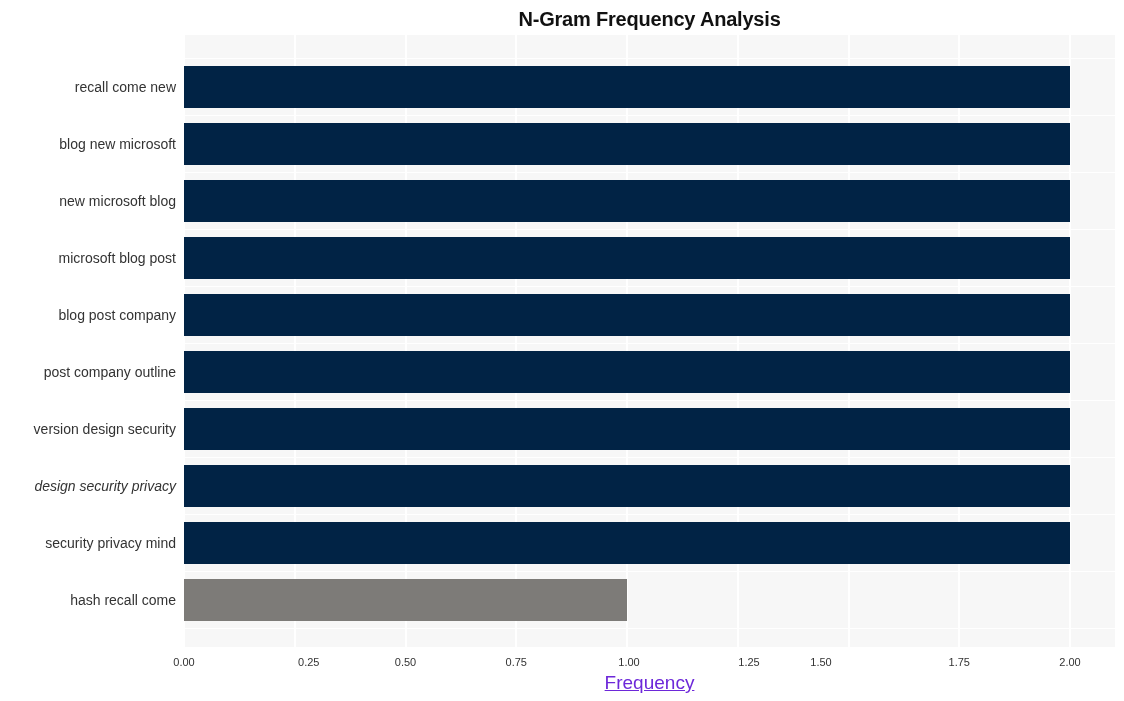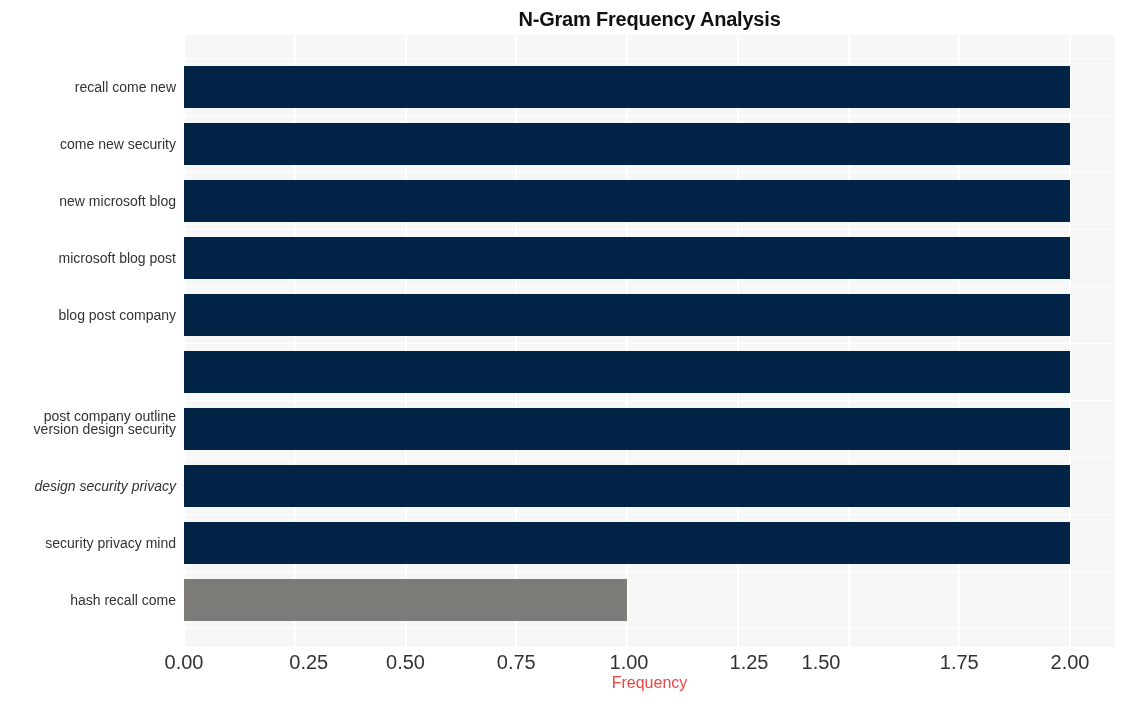--- a/index.html
+++ b/index.html
@@ -96,36 +96,37 @@
     position: absolute;
     left: 184px;
     top: 653px;
     width: 931px;
     height: 22px;
   }
   .xtick {
     position: absolute;
     top: 0;
     transform: translateX(-50%);
-    font-size: 20px;
+    font-size: 11px;
     color: #333333;
     line-height: 18px;
     white-space: nowrap;
   }
 
   #x-axis-label {
     position: absolute;
     left: 184px;
     top: 674px;
     width: 931px;
     text-align: center;
-    font-size: 16px;
-    color: #ef4444;
+    font-size: 19px;
+    color: #6d28d9;
     line-height: 18px;
     white-space: nowrap;
+    text-decoration: underline;
   }
 </style>
 </head>
 <body>
 
 <div id="figure">
 
   <div id="chart-title">N-Gram Frequency Analysis</div>
 
   <div id="plot-area">
@@ -157,25 +158,25 @@
       <div class="bar" title="blog post company: 2" style="top: 259px; width: 886px; background: rgb(1, 35, 69);"></div>
       <div class="bar" title="post company outline: 2" style="top: 316px; width: 886px; background: rgb(1, 35, 69);"></div>
       <div class="bar" title="version design security: 2" style="top: 373px; width: 886px; background: rgb(1, 35, 69);"></div>
       <div class="bar" title="design security privacy: 2" style="top: 430px; width: 886px; background: rgb(1, 35, 69);"></div>
       <div class="bar" title="security privacy mind: 2" style="top: 487px; width: 886px; background: rgb(1, 35, 69);"></div>
       <div class="bar" title="hash recall come: 1" style="top: 544px; width: 443px; background: rgb(125, 123, 120);"></div>
     </div>
 
   <div id="y-tick-labels">
       <div class="ytick" style="top: 44px;">recall come new</div>
-      <div class="ytick" style="top: 101px;">come new security</div>
+      <div class="ytick" style="top: 101px;">blog new microsoft</div>
       <div class="ytick" style="top: 158px;">new microsoft blog</div>
       <div class="ytick" style="top: 215px;">microsoft blog post</div>
       <div class="ytick" style="top: 272px;">blog post company</div>
-      <div class="ytick" style="top: 329px; margin-top: 44px;">post company outline</div>
+      <div class="ytick" style="top: 329px;">post company outline</div>
       <div class="ytick" style="top: 386px; margin-left: 48px;">version design security</div>
       <div class="ytick" style="top: 443px; font-style: italic;">design security privacy</div>
       <div class="ytick" style="top: 500px; padding-left: 48px;">security privacy mind</div>
       <div class="ytick" style="top: 557px;">hash recall come</div>
     </div>
 
   <div id="x-tick-labels">
       <div class="xtick" style="left: 0px;">0.00</div>
       <div class="xtick" style="left: 110.75px; margin-left: 14px;">0.25</div>
       <div class="xtick" style="left: 221.5px;">0.50</div>

